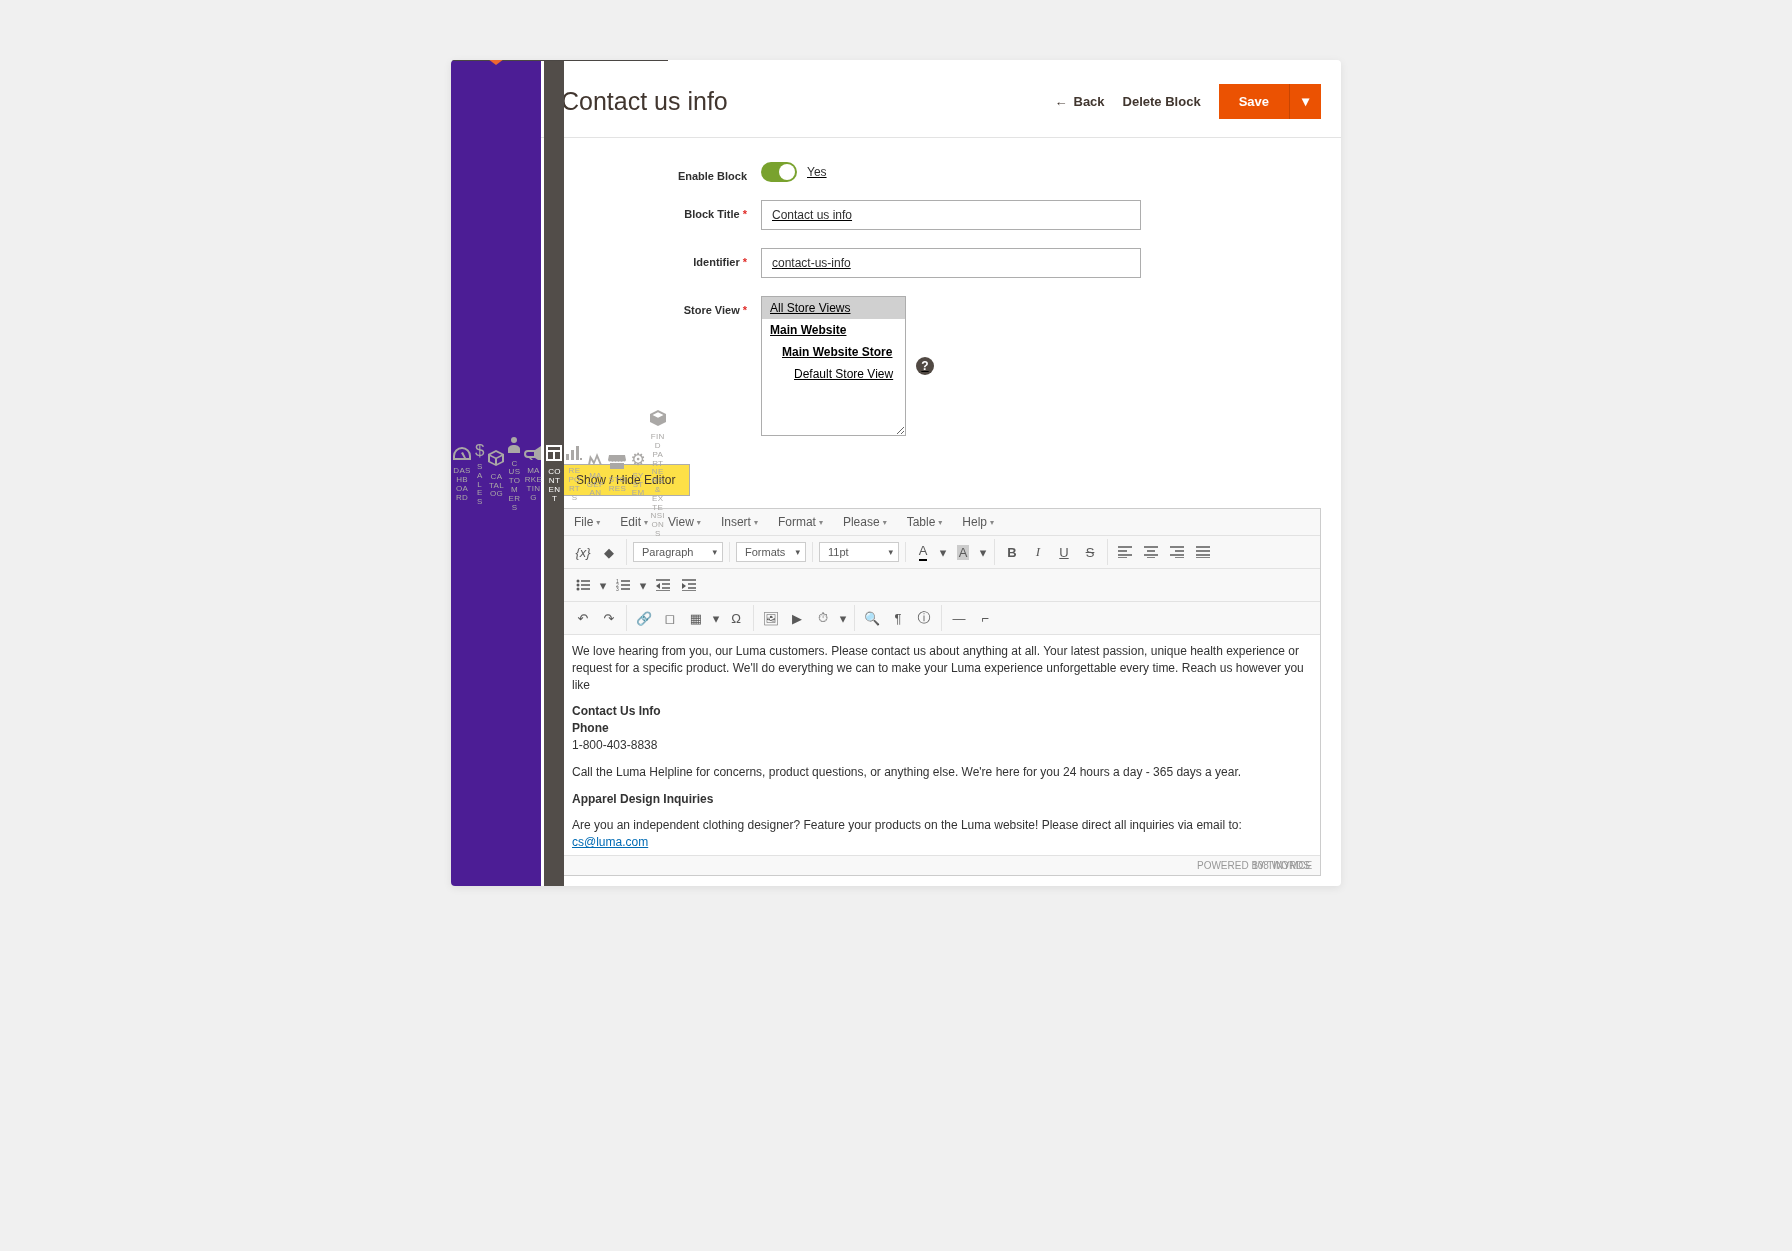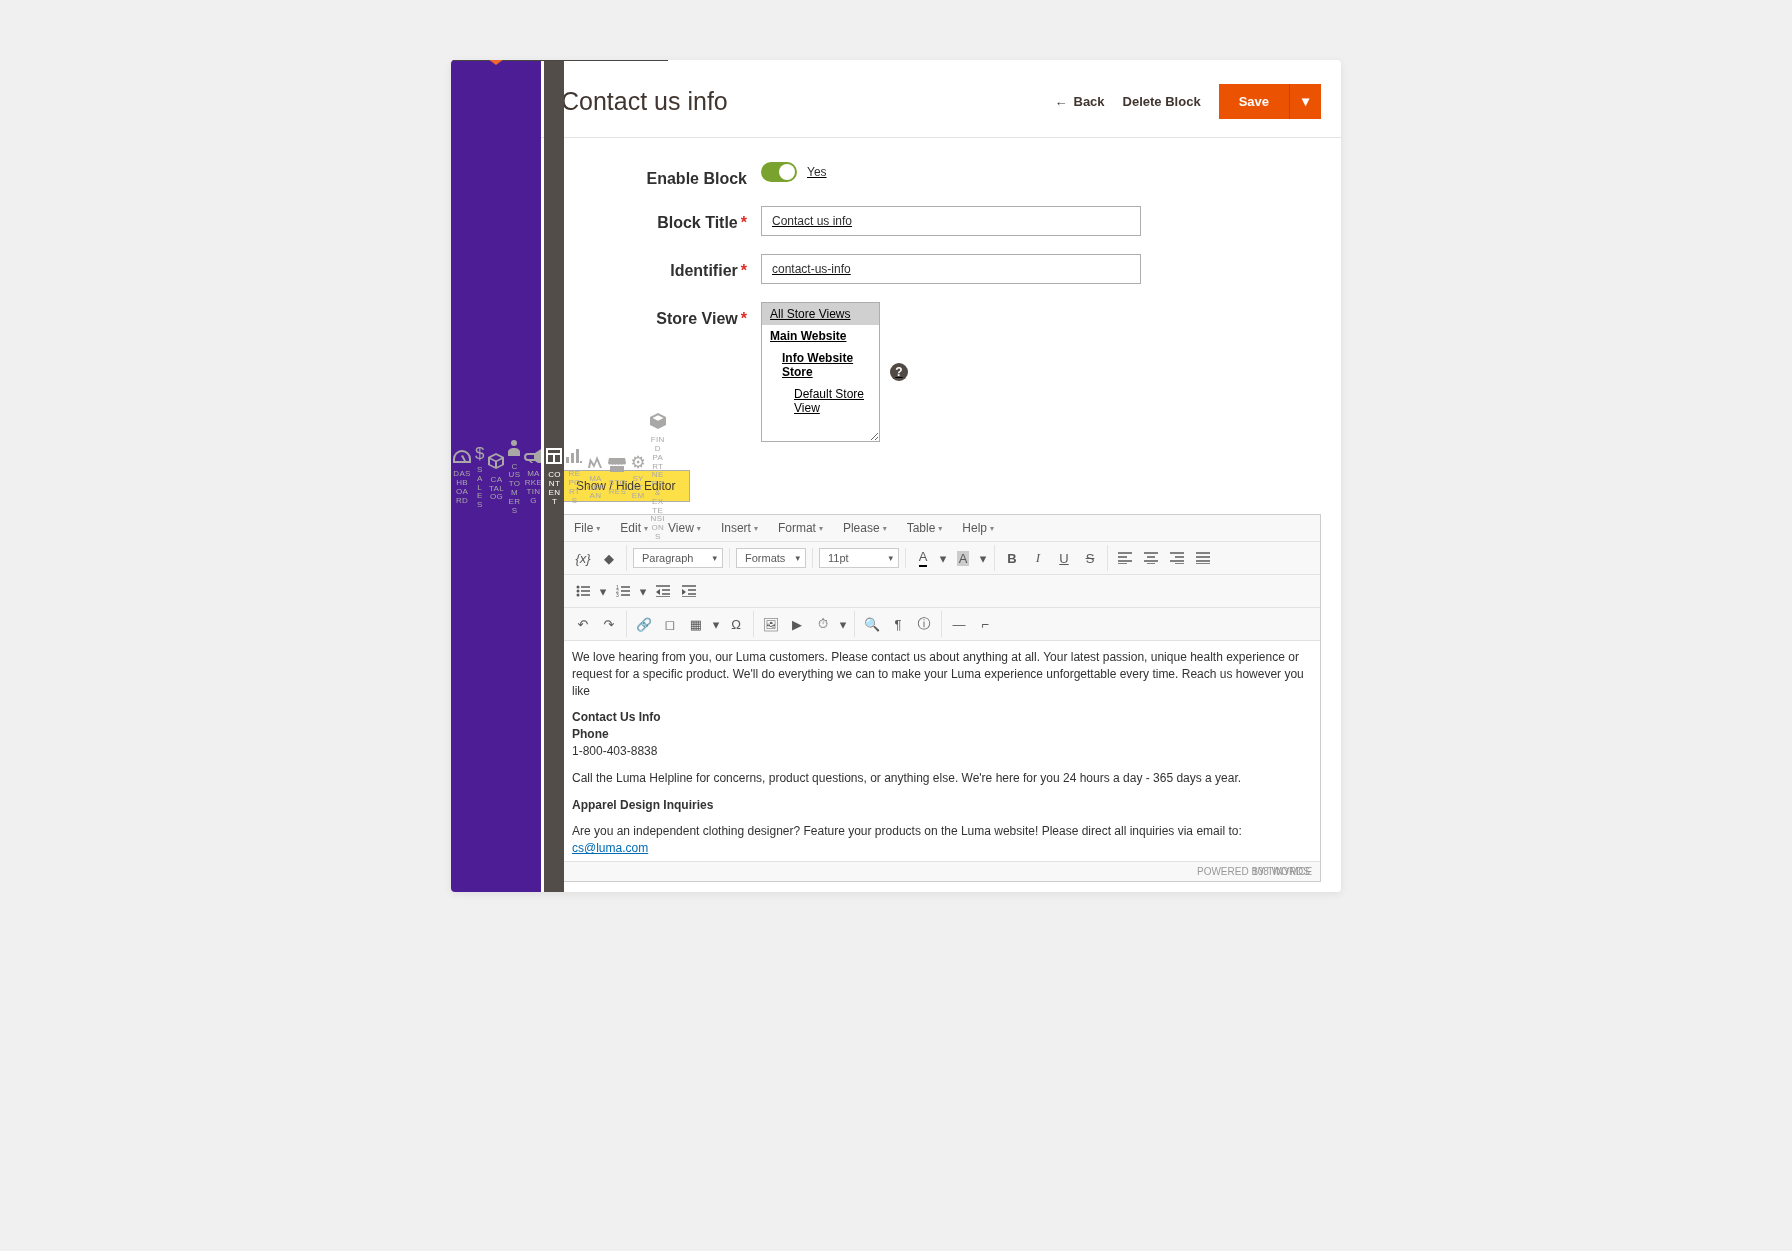--- a/index.html
+++ b/index.html
@@ -105,21 +105,21 @@
     justify-content: center;
     cursor: pointer;
   }
   
   .form-area { padding: 24px 20px 10px; }
   .form-row { display: flex; align-items: flex-start; margin-bottom: 18px; }
   .form-label {
     width: 200px;
     text-align: right;
     padding-right: 14px;
-    font-size: 16px;
+    font-size: 11px;
     font-weight: 600;
     color: #303030;
     padding-top: 8px;
   }
   .req { color: #e02b27; margin-left: 3px; }
   .form-control { flex: 1; display: flex; align-items: center; gap: 10px; text-decoration: underline; }
   .toggle {
     width: 36px; height: 20px;
     border-radius: 20px;
     background: #79a22e;
@@ -135,21 +135,21 @@
   }
   .toggle-label { font-size: 12px; color: #303030; }
   .text-input {
     width: 380px;
     border: 1px solid #adadad;
     padding: 7px 10px;
     font-size: 12px;
     color: #303030;
   }
   .store-select {
-    width: 119px;
+    width: 145px;
     border: 1px solid #adadad;
     height: 140px;
     overflow-y: auto;
     resize: both;
     font-size: 12px;
   }
   .store-opt { padding: 4px 8px; cursor: pointer; }
   .store-opt.selected { background: #d0d0d0; }
   .store-opt.bold { font-weight: 700; }
   .store-opt.indent1 { padding-left: 20px; }
@@ -403,21 +403,21 @@
       </div>
 
       <div class="form-row">
         <div class="form-label">
           <span>Store View</span><span class="req">*</span>
         </div>
         <div class="form-control">
           <div class="store-select">
             <div class="store-opt selected">All Store Views</div>
             <div class="store-opt bold">Main Website</div>
-            <div class="store-opt bold indent1">Info Website Store</div>
+            <div class="store-opt bold indent1">Main Website Store</div>
             <div class="store-opt indent2">Default Store View</div>
           </div>
           <span class="help-icon">?</span>
         </div>
       </div>
 
     </div>
 
     <div class="editor-section">
       <button class="toggle-editor-btn">Show / Hide Editor</button>

